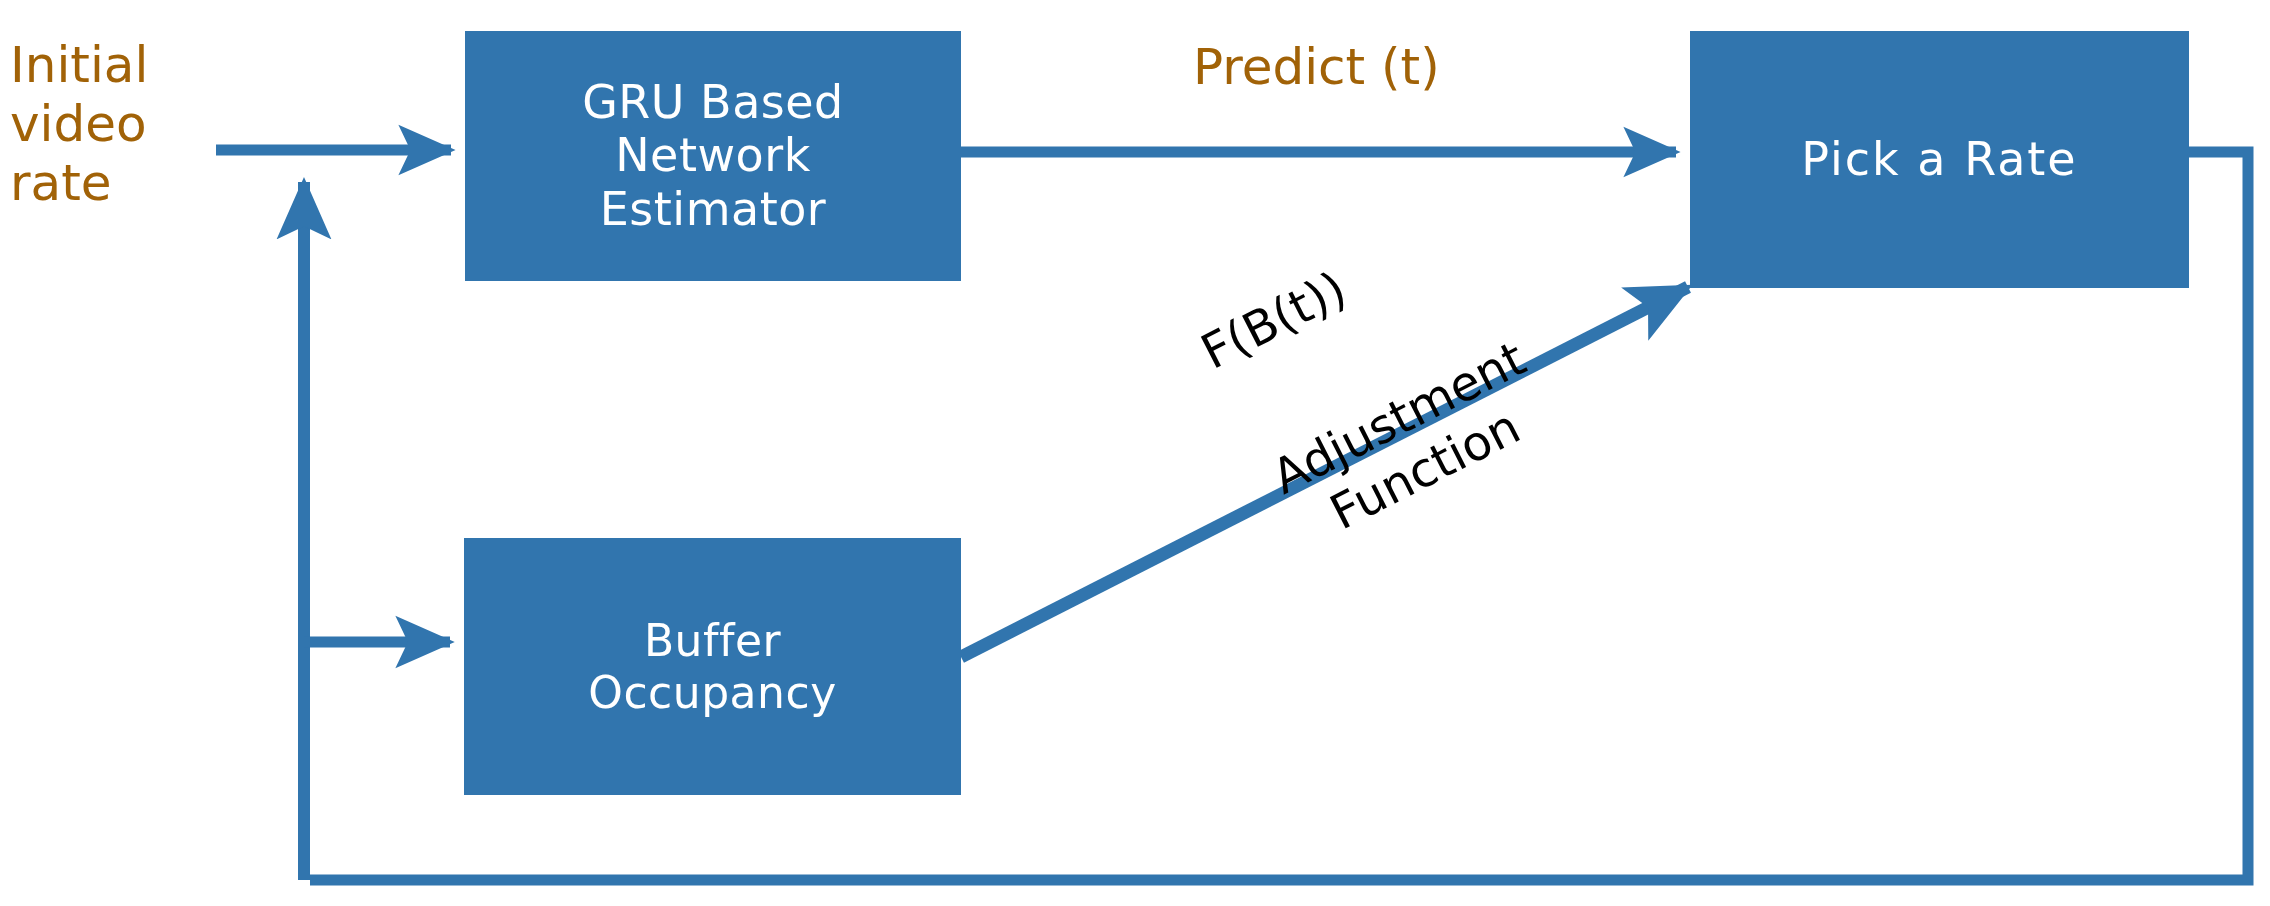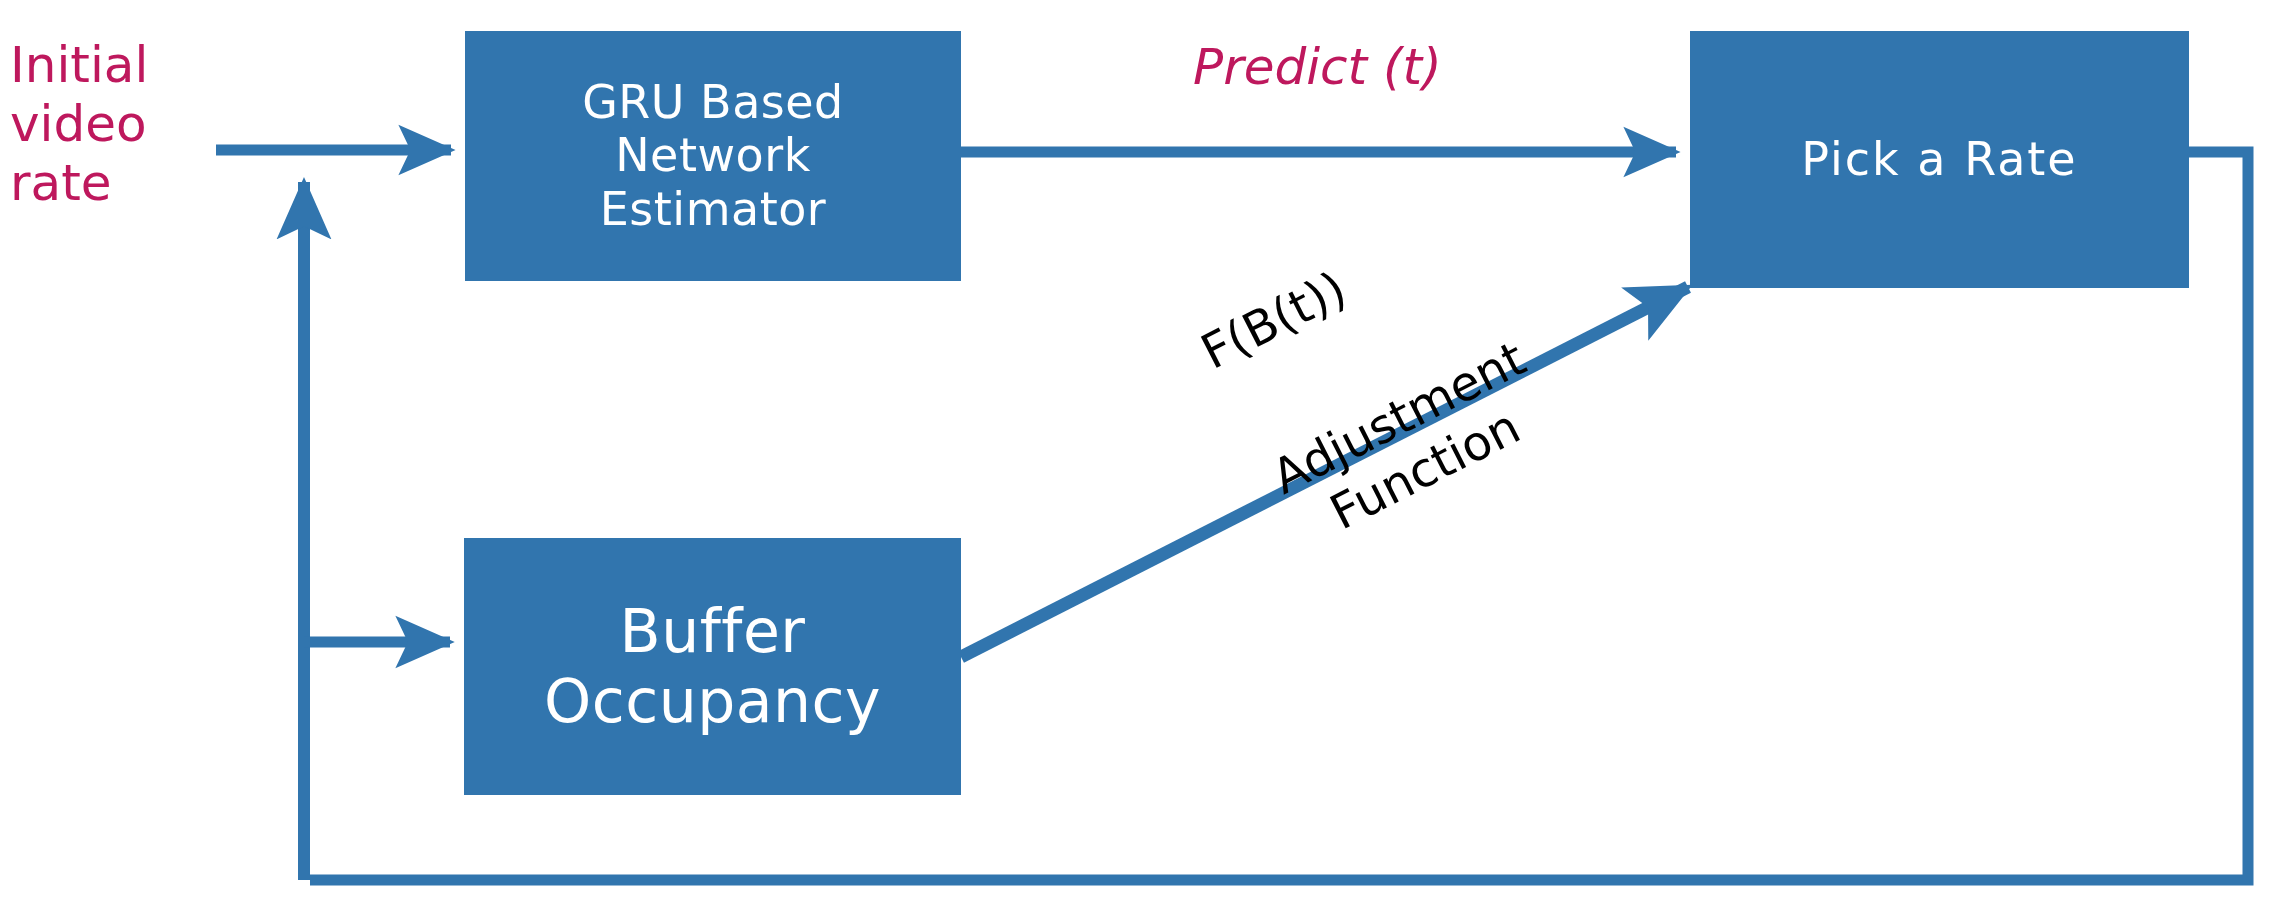--- a/index.html
+++ b/index.html
@@ -50,39 +50,38 @@
     width: 499px;
     height: 257px;
     font-size: 46px;
     letter-spacing: 2px;
   }
   #node-buffer {
     left: 464px;
     top: 530px;
     width: 497px;
     height: 257px;
-    font-size: 60px;
+    font-size: 44px;
   }
   .free-label {
     position: absolute;
-    color: #be185d;
+    color: #a16207;
     font-size: 50px;
     line-height: 1.18;
     white-space: pre;
     z-index: 3;
   }
   #label-initial {
     left: 10px;
     top: 36px;
     text-align: left;
   }
   #label-predict {
     left: 1193px;
     top: 38px;
-    font-style: italic;
   }
   .rot-label {
     position: absolute;
     color: #000000;
     font-size: 48px;
     line-height: 1.2;
     white-space: pre;
     transform-origin: left top;
     z-index: 3;
   }

